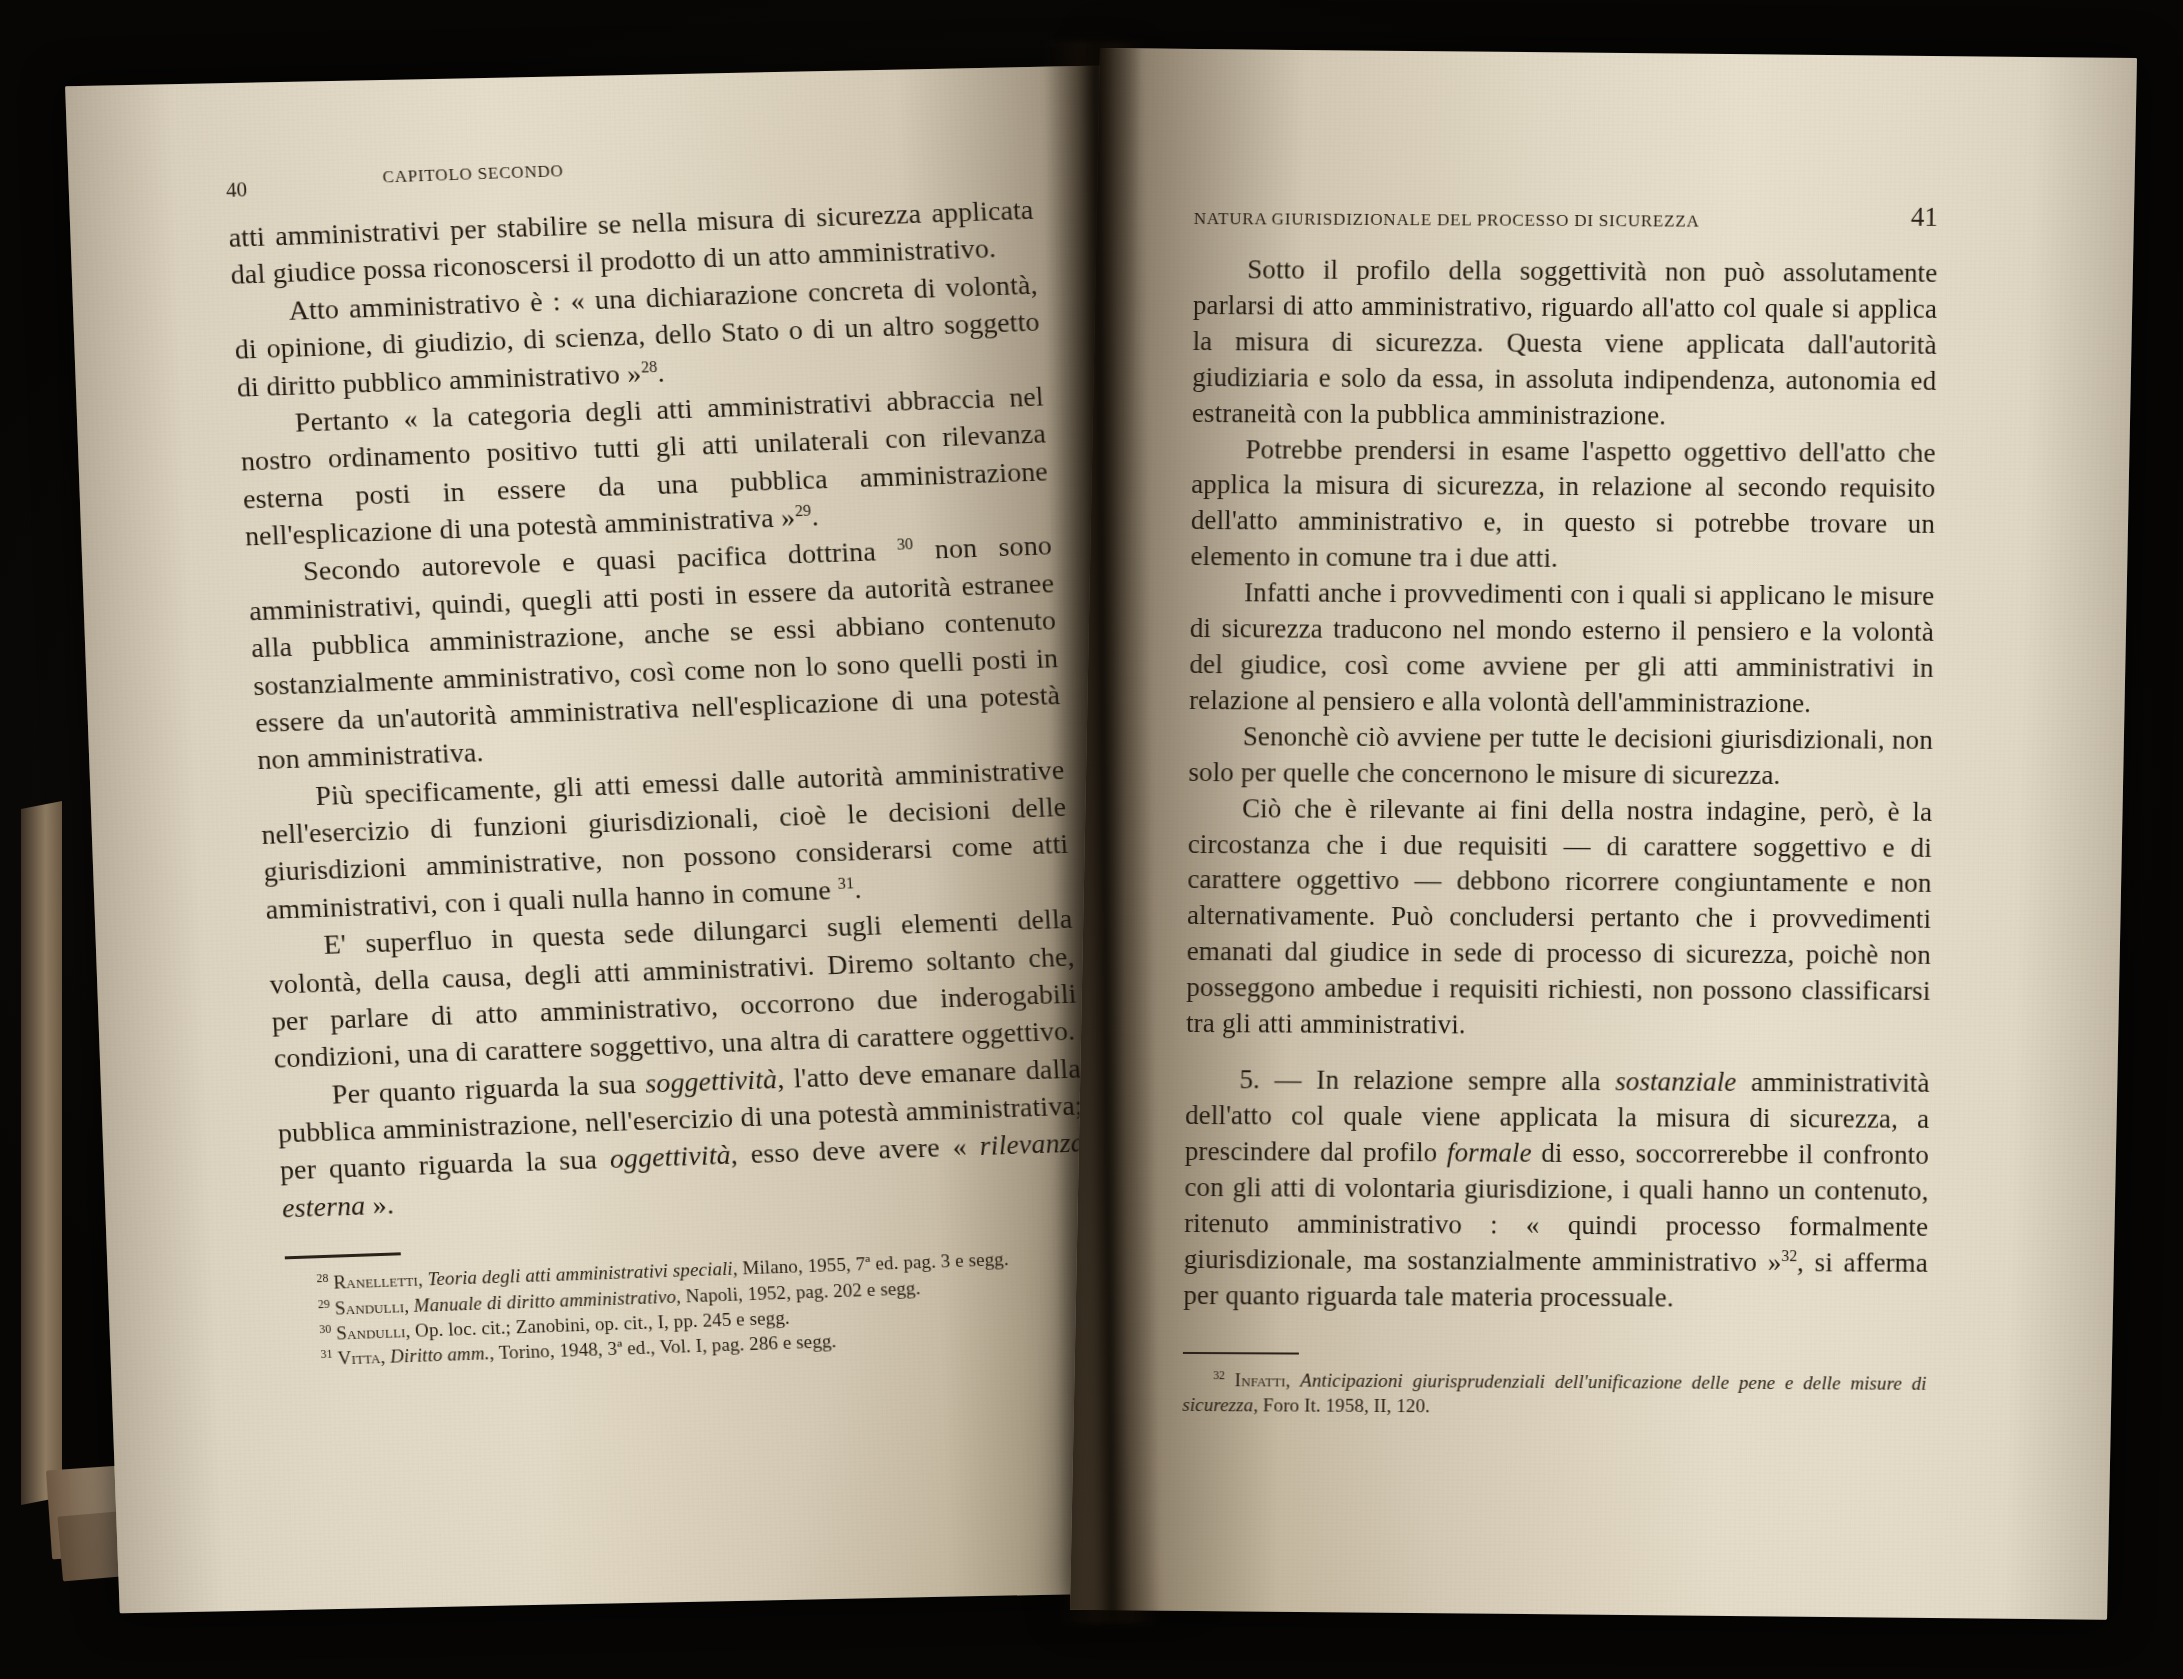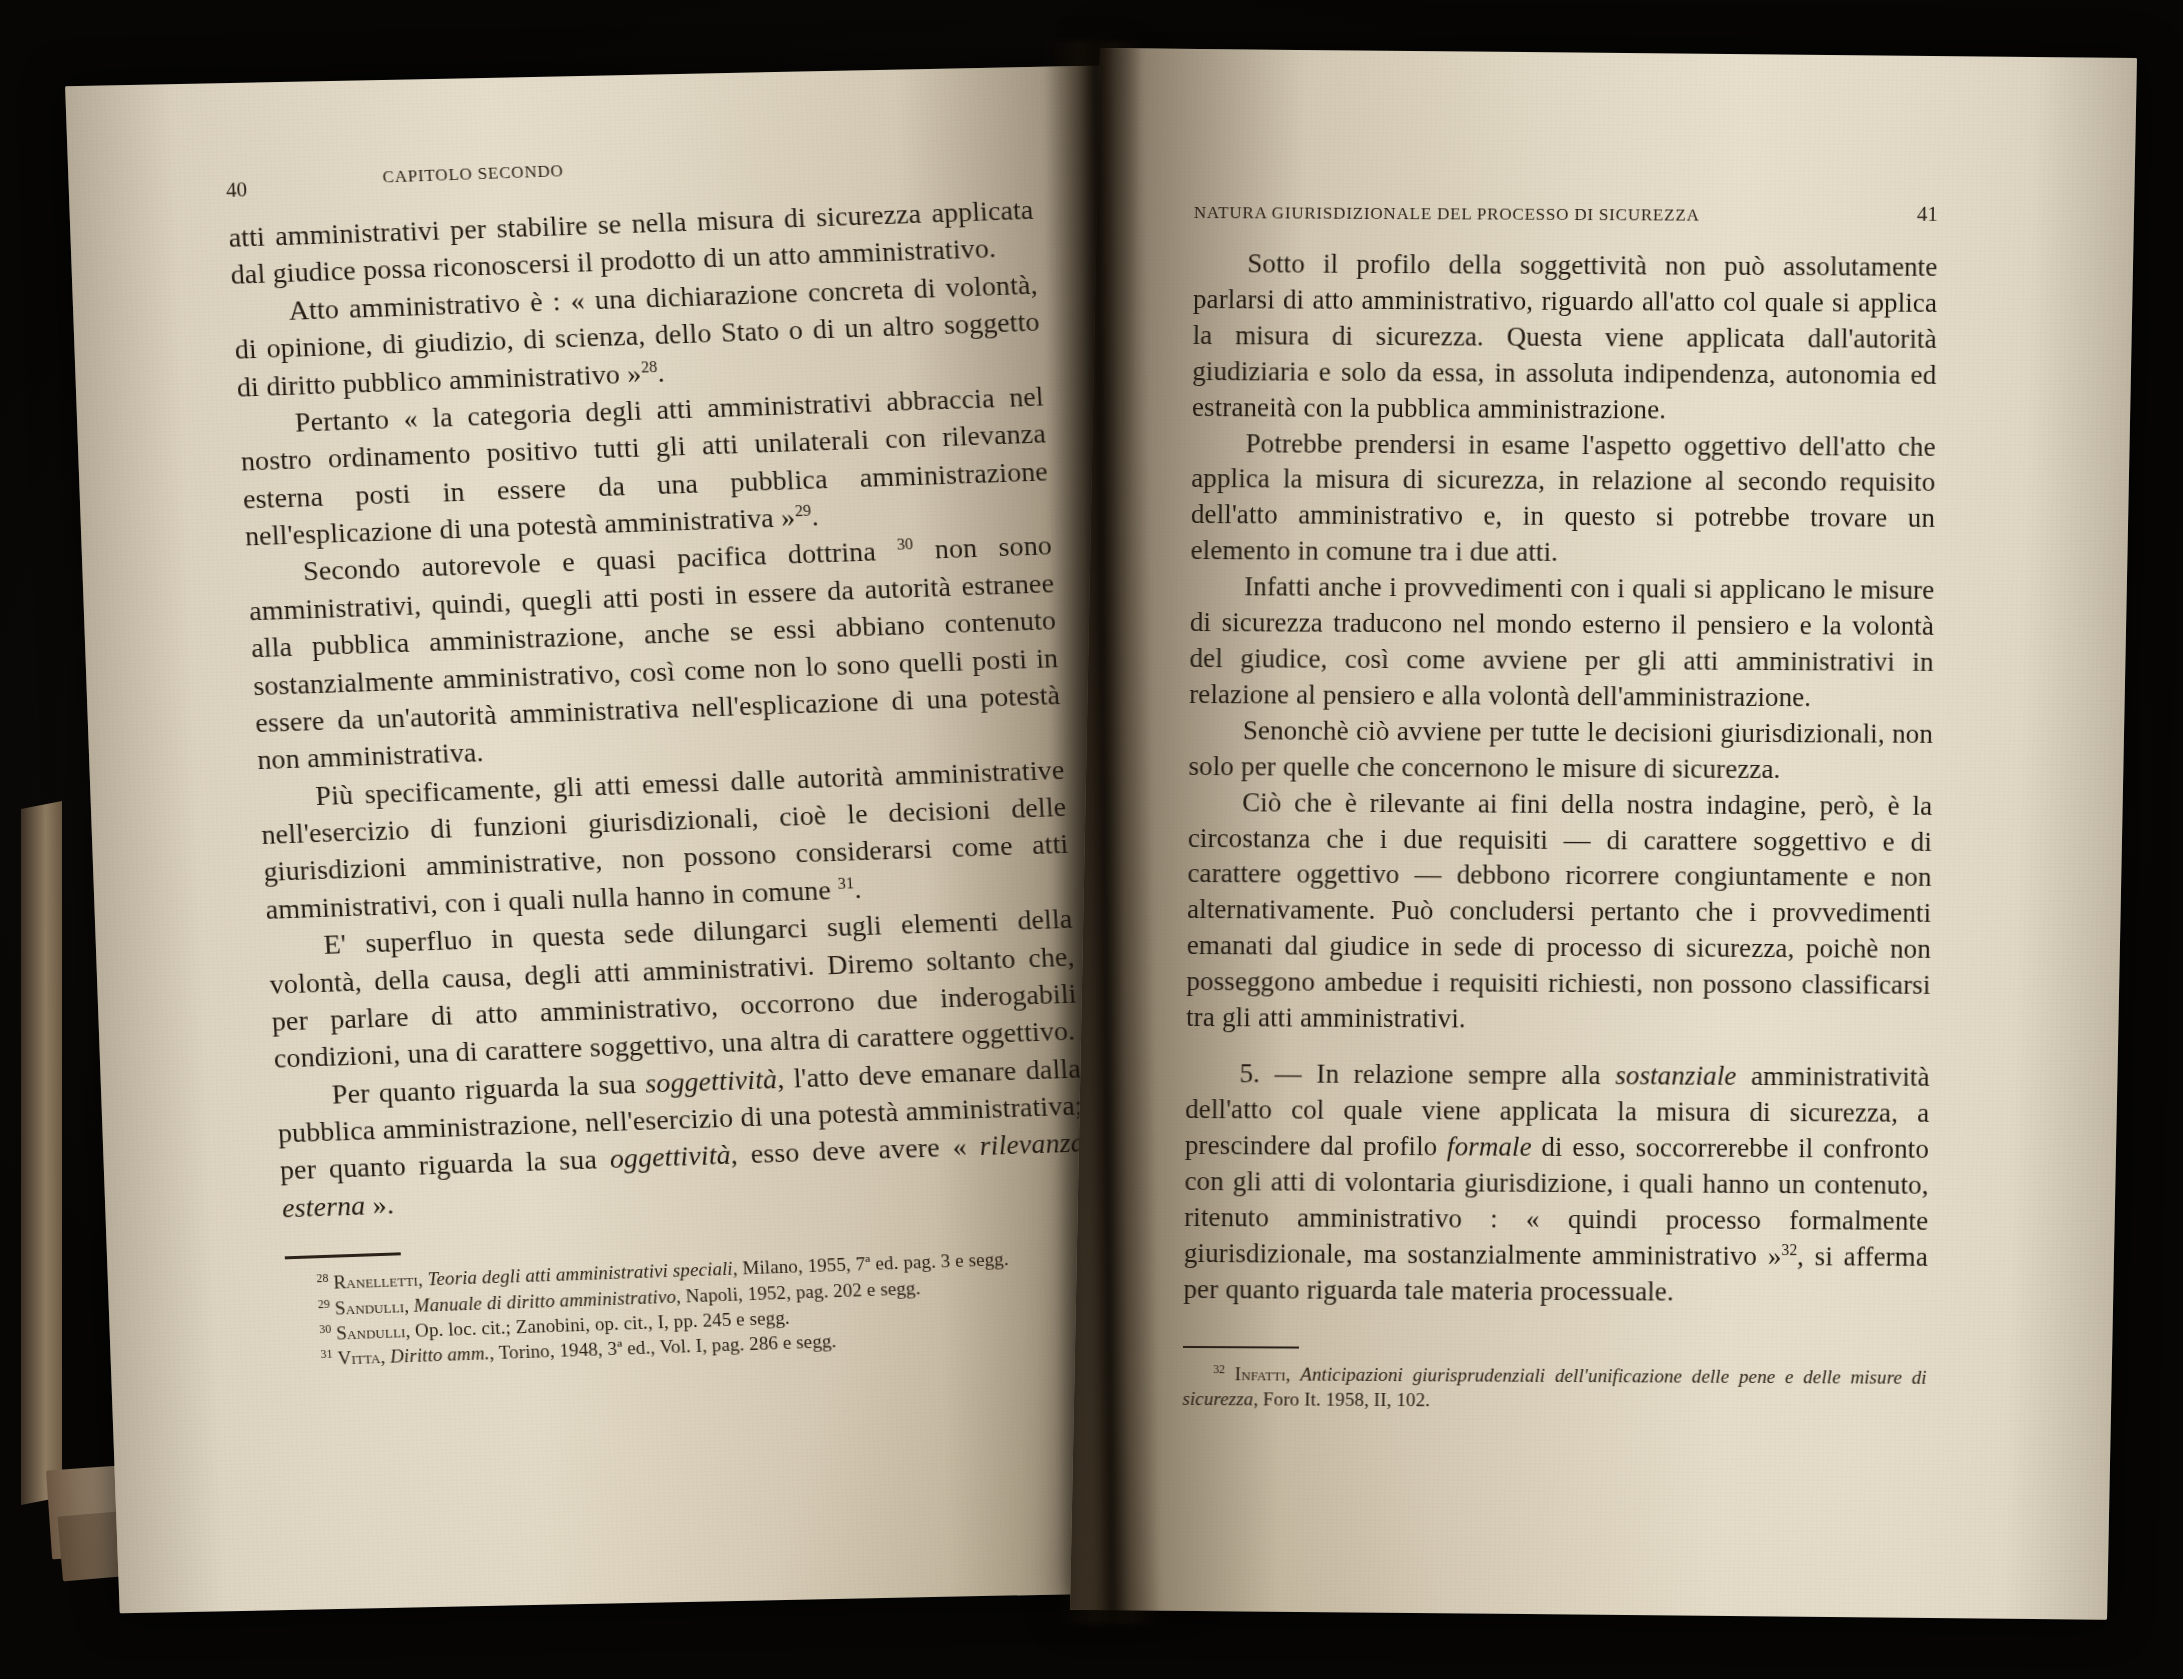--- a/index.html
+++ b/index.html
@@ -78,21 +78,21 @@
     transform-origin:0 0;
   }
 
   .runhead{display:flex;align-items:flex-end;font-size:17px;letter-spacing:0.8px;
     font-variant:small-caps;margin-bottom:23px;color:#2a2118;}
   .runhead .folio{font-size:21px;letter-spacing:0;}
   #leftHead{justify-content:flex-start;}
   #leftHead .folio{margin-right:136px;position:relative;top:6.8px;}
   #leftHead .rh{transform:translateY(-2.7px);}
   #rightHead{justify-content:space-between;}
-  #rightHead .folio{font-size:21px;font-family:Liberation Serif, serif;}
+  #rightHead .folio{font-size:27px;font-family:Liberation Serif, serif;}
 
   p.para{
     margin:0 0 0 0;
     font-size:27px;
     line-height:1.34;
     text-align:justify;
     text-indent:2.0em;
     letter-spacing:0.1px;
     word-spacing:0.3px;
     color:#241c13;
@@ -190,19 +190,19 @@
       <p class="para"><span>Senonchè ciò avviene per tutte le decisioni giurisdizionali, non solo per quelle che concernono le misure di sicurezza.</span></p>
       <p class="para"><span>Ciò che è rilevante ai fini della nostra indagine, però, è la circostanza che i due requisiti — di carattere soggettivo e di carattere oggettivo — debbono ricorrere congiuntamente e non alternativamente. Può concludersi pertanto che i provvedimenti emanati dal giudice in sede di processo di sicurezza, poichè non posseggono ambedue i requisiti richiesti, non possono classificarsi tra gli atti amministrativi.</span></p>
 
       <p class="para" style="margin-top:20.5px;"><span>5.</span>
          <span>—</span><span> In relazione sempre alla </span><i>sostanziale</i><span> amministratività dell'atto col quale viene applicata la misura di sicurezza, a prescindere dal profilo </span><i>formale</i><span> di esso, soccorrerebbe il confronto con gli atti di volontaria giurisdizione, i quali hanno un contenuto, ritenuto amministrativo : « quindi processo formalmente giurisdizionale, ma sostanzialmente amministrativo »</span><sup class="fn">32</sup><span>, si afferma per quanto riguarda tale materia processuale.</span></p>
 
       <div class="fnrule"></div>
 
       <p class="fnote"><sup>32</sup>
          <span class="sc">Infatti</span>,
-         <i>Anticipazioni giurisprudenziali dell'unificazione delle pene e delle misure di sicurezza</i><span>, Foro It. 1958, II, 102.</span></p>
+         <i>Anticipazioni giurisprudenziali dell'unificazione delle pene e delle misure di sicurezza</i><span>, Foro It. 1958, II, 120.</span></p>
     </div>
 
     <div id="gutter"></div>
   </div>
 </div>
 
 
 </body></html>

